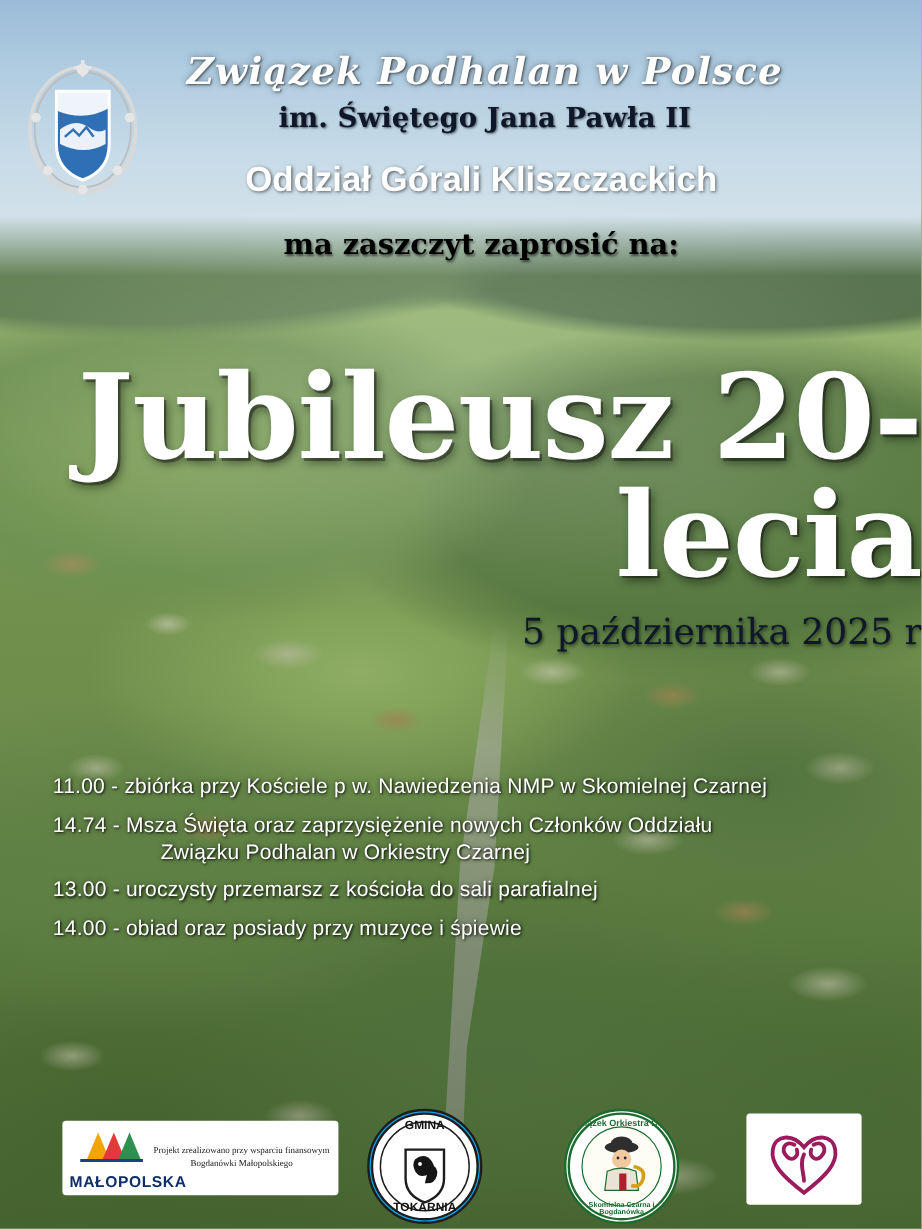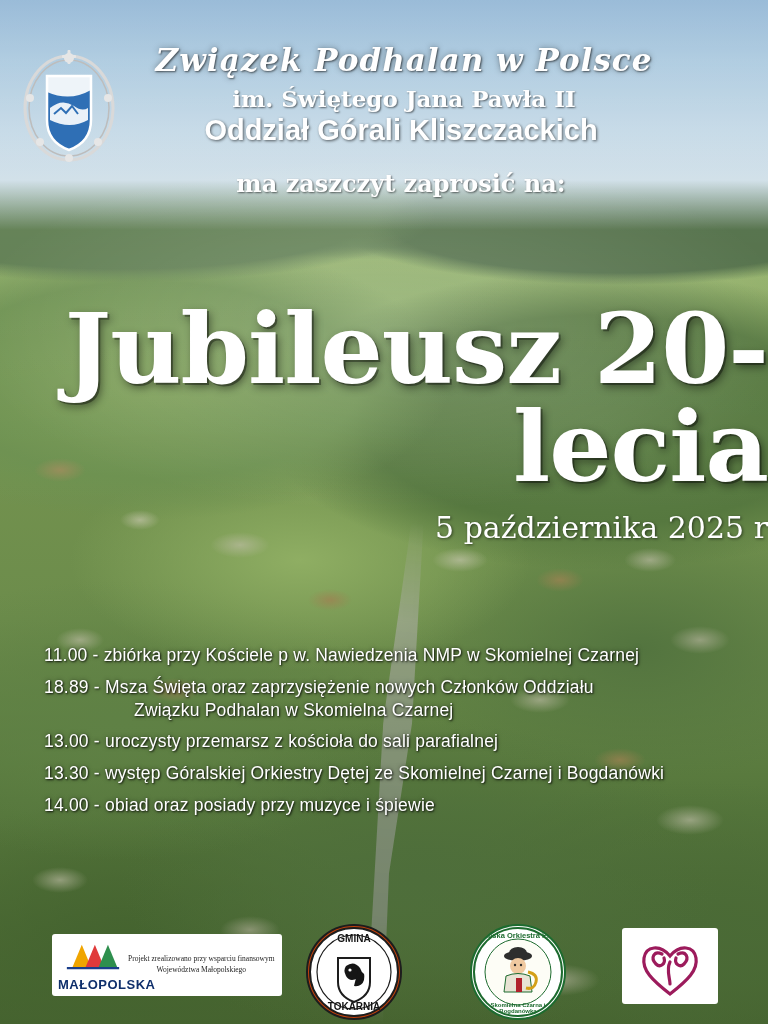--- a/index.html
+++ b/index.html
@@ -118,39 +118,40 @@
     font-size: 31px;
     color: #ffffff;
     letter-spacing: 1px;
     text-shadow: 1px 1px 2px rgba(0,0,0,.55), 0 0 6px rgba(0,0,0,.35);
     padding-left: 40px;
   }
   .org-patron {
     font-family: "DejaVu Serif", serif;
     font-weight: bold;
     font-size: 23px;
-    color: #ffffff;
+    color: #0f172a;
     margin-top: 7px;
     text-shadow: 1px 1px 2px rgba(0,0,0,.55);
     padding-left: 40px;
   }
   .branch {
     font-family: "Liberation Sans", sans-serif;
     font-weight: bold;
     font-size: 29px;
     color: #ffffff;
     line-height: 1.28;
+    margin-top: 20px;
     text-shadow: 1px 1px 3px rgba(0,0,0,.6);
     padding-left: 34px;
   }
   .invite {
     font-family: "DejaVu Serif", serif;
     font-weight: bold;
     font-size: 24px;
-    color: #ffffff;
+    color: #000000;
     margin-top: 20px;
     text-shadow: 1px 1px 2px rgba(0,0,0,.55);
     padding-left: 34px;
   }
 
   .title-wrap {
     position: absolute;
     left: 0;
     right: 0;
     top: 300px;
@@ -163,21 +164,21 @@
     line-height: 1.0;
     color: #ffffff;
     letter-spacing: -1px;
     text-shadow:
       2px 2px 0 rgba(0,0,0,.35),
       3px 4px 8px rgba(0,0,0,.45);
   }
   .subtitle-date {
     font-family: "DejaVu Serif", serif;
     font-size: 30px;
-    color: #ffffff;
+    color: #0f172a;
     margin-top: 14px;
     text-shadow: 1px 1px 3px rgba(0,0,0,.55);
   }
 
   
   .schedule {
     position: absolute;
     left: 44px;
     top: 644px;
     width: 690px;
@@ -239,21 +240,21 @@
     letter-spacing: .5px;
     text-align: left;
     margin-top: 2px;
   }
   #logo-gmina {
     left: 306px;
     top: -4px;
     width: 92px;
     height: 92px;
     border-radius: 50%;
-    background: #c2410c;
+    background: #0ea5e9;
     border: 2px solid #1d1d1d;
     overflow: hidden;
   }
   #logo-orkiestra {
     left: 470px;
     top: -4px;
     width: 92px;
     height: 92px;
     border-radius: 50%;
     background: #ffffff;
@@ -321,31 +322,27 @@
       <div class="title">Jubileusz 20-lecia</div>
       <div class="subtitle-date">5 października 2025 r</div>
     </div>
 
     <div class="schedule">
       <div class="sched-row">
         <span>11.00</span>
         <span>- zbiórka przy Kościele p w. Nawiedzenia NMP w Skomielnej Czarnej</span>
       </div>
       <div class="sched-row">
-        <span>18.89</span>
+        <span>14.74</span>
         <span>- Msza Święta oraz zaprzysiężenie nowych Członków Oddziału</span>
-        <span class="sched-cont">Związku Podhalan w Skomielna Czarnej</span>
+        <span class="sched-cont">Związku Podhalan w Orkiestry Czarnej</span>
       </div>
       <div class="sched-row">
         <span>13.00</span>
         <span>- uroczysty przemarsz z kościoła do sali parafialnej</span>
-      </div>
-      <div class="sched-row">
-        <span>13.30</span>
-        <span>- występ Góralskiej Orkiestry Dętej ze Skomielnej Czarnej i Bogdanówki</span>
       </div>
       <div class="sched-row">
         <span>14.00</span>
         <span>- obiad oraz posiady przy muzyce i śpiewie</span>
       </div>
     </div>
 
     <div class="logos">
 
       <div class="logo" id="logo-malopolska">
@@ -353,21 +350,21 @@
           <svg viewBox="0 0 60 34" width="56" height="32" aria-hidden="true">
             <path d="M8 30 L18 6 L28 30 Z" fill="#f0a500"></path>
             <path d="M22 30 L32 6 L42 30 Z" fill="#e03a3a"></path>
             <path d="M36 30 L46 6 L56 30 Z" fill="#2f8f4e"></path>
             <path d="M2 31 h56" stroke="#1b3f8b" stroke-width="2.5" fill="none"></path>
           </svg>
           <div class="mal-name">MAŁOPOLSKA</div>
         </div>
         <div class="mal-text">
           <div>Projekt zrealizowano przy wsparciu finansowym</div>
-          <div>Województwa Małopolskiego</div>
+          <div>Bogdanówki Małopolskiego</div>
         </div>
       </div>
 
       <div class="logo" id="logo-gmina">
         <svg viewBox="0 0 92 92" width="92" height="92" aria-hidden="true">
           <circle cx="46" cy="46" r="44" fill="#ffffff" stroke="#1d1d1d" stroke-width="2"></circle>
           <circle cx="46" cy="46" r="37" fill="#ffffff" stroke="#1d1d1d" stroke-width="1.2"></circle>
           <path d="M30 32 h32 v24 q0 14 -16 20 q-16 -6 -16 -20 Z" fill="#ffffff" stroke="#1d1d1d" stroke-width="2"></path>
           <path d="M38 40 q8 -6 14 2 q4 6 -2 10 q-8 5 -12 -2 q-3 -6 0 -10 Z" fill="#151515"></path>
           <path d="M50 44 q8 2 6 10 q-2 7 -10 6" fill="#151515"></path>
@@ -383,21 +380,21 @@
           <circle cx="46" cy="46" r="33" fill="#fdfdf6" stroke="#1d6b2f" stroke-width="1"></circle>
           <ellipse cx="46" cy="30" rx="14" ry="5" fill="#2e2e2e"></ellipse>
           <ellipse cx="46" cy="27" rx="9" ry="6" fill="#2e2e2e"></ellipse>
           <circle cx="46" cy="40" r="8" fill="#f0c9a0"></circle>
           <circle cx="43" cy="39" r="1.2" fill="#2e2e2e"></circle>
           <circle cx="49" cy="39" r="1.2" fill="#2e2e2e"></circle>
           <path d="M34 50 q12 -5 24 0 l2 16 h-28 Z" fill="#e8e3d4" stroke="#1d6b2f" stroke-width="1"></path>
           <path d="M44 52 h6 v14 h-6 Z" fill="#b0202a"></path>
           <path d="M56 46 q10 2 8 10 q-2 8 -10 6" fill="none" stroke="#d4a017" stroke-width="3"></path>
         </svg>
-        <div class="circ-text" style="top:5px; font-size:7.5px; color:#1d6b2f;">Góralska Orkiestra Pawła</div>
+        <div class="circ-text" style="top:5px; font-size:7.5px; color:#1d6b2f;">Związek Orkiestra Dęta</div>
         <div class="circ-text" style="bottom:4px; font-size:6px; color:#1d6b2f;">Skomielna Czarna i Bogdanówka</div>
       </div>
 
       <div class="logo" id="logo-heart">
         <svg viewBox="0 0 96 76" width="96" height="76" aria-hidden="true">
           <g fill="none" stroke="#9c1b5c" stroke-width="3.2" stroke-linecap="round">
             <path d="M48 66 C30 52 20 42 22 30 C24 18 38 16 48 28 C58 16 72 18 74 30 C76 42 66 52 48 66 Z"></path>
             <path d="M40 26 C32 22 28 30 34 36 C38 40 44 36 42 30"></path>
             <path d="M56 26 C64 22 68 30 62 36 C58 40 52 36 54 30"></path>
             <path d="M48 34 C44 42 48 50 48 56"></path>

